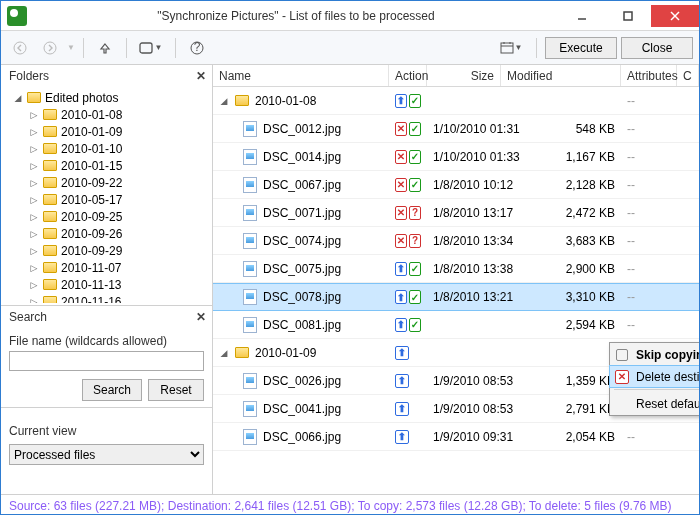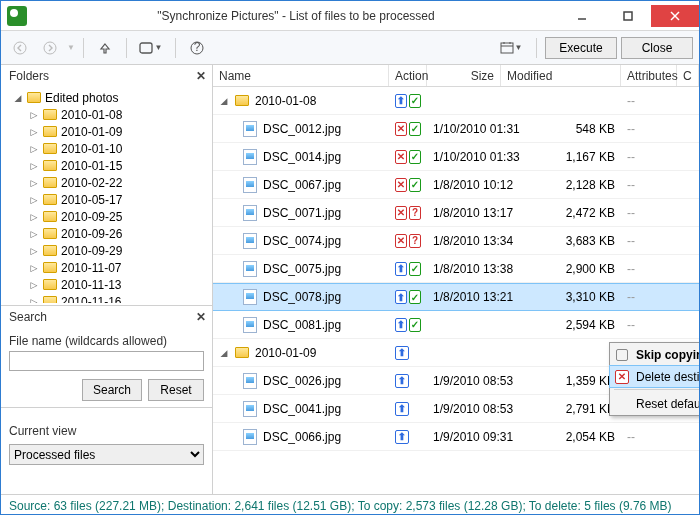--- a/index.html
+++ b/index.html
@@ -55,21 +55,21 @@
 .ai-up { color:#2e6be0; border-color:#2e6be0;}
 .ai-check { color:#1a9a1a; border-color:#1a9a1a;}
 .ai-x { color:#d03030; border-color:#d03030;}
 .ai-q { color:#d03030; border-color:#d03030;}
 .ctx { position:absolute; left:396px; top:277px; width:156px; background:#f3f3f3; border:1px solid #999; box-shadow:2px 2px 4px rgba(0,0,0,.25); z-index:10;}
 .ctx-row { display:flex; align-items:center; height:23px; padding:0 8px 0 4px; gap:6px;}
 .ctx-row:hover,.ctx-row.hov { background:#cde8ff; border:1px solid #7ec3f7; margin:-1px;}
 .ctx-row.bold { font-weight:bold;}
 .ctx-ico { width:16px; height:16px; display:flex; align-items:center; justify-content:center;}
 .ctx-sep { height:1px; background:#d0d0d0; margin:2px 4px;}
-.status { height:22px; border-top:1px solid #d0d0d0; padding:0 8px; display:flex; align-items:center; color:#0f766e; font-size:12px;}
+.status { height:22px; border-top:1px solid #d0d0d0; padding:0 8px; display:flex; align-items:center; color:#8b5cf6; font-size:12px;}
 
 ::-webkit-scrollbar{width:16px;} ::-webkit-scrollbar-thumb{background:#cfcfcf; border:3px solid #f0f0f0; border-radius:8px;} ::-webkit-scrollbar-track{background:#f0f0f0;}
 </style>
 </head>
 <body>
 
 <div class="titlebar">
   <div class="app-icon"></div>
   <div class="title">"Synchronize Pictures" - List of files to be processed</div>
   <div class="win-btns">
@@ -170,21 +170,21 @@
             <span>2010-01-10</span>
           </div>
           <div class="tree-row">
             <span class="caret">▷</span>
             <span class="folder-ico"></span>
             <span>2010-01-15</span>
           </div>
           <div class="tree-row">
             <span class="caret">▷</span>
             <span class="folder-ico"></span>
-            <span>2010-02-22</span>
+            <span>2010-09-22</span>
           </div>
           <div class="tree-row">
             <span class="caret">▷</span>
             <span class="folder-ico"></span>
             <span>2010-05-17</span>
           </div>
           <div class="tree-row">
             <span class="caret">▷</span>
             <span class="folder-ico"></span>
             <span>2010-09-25</span>

